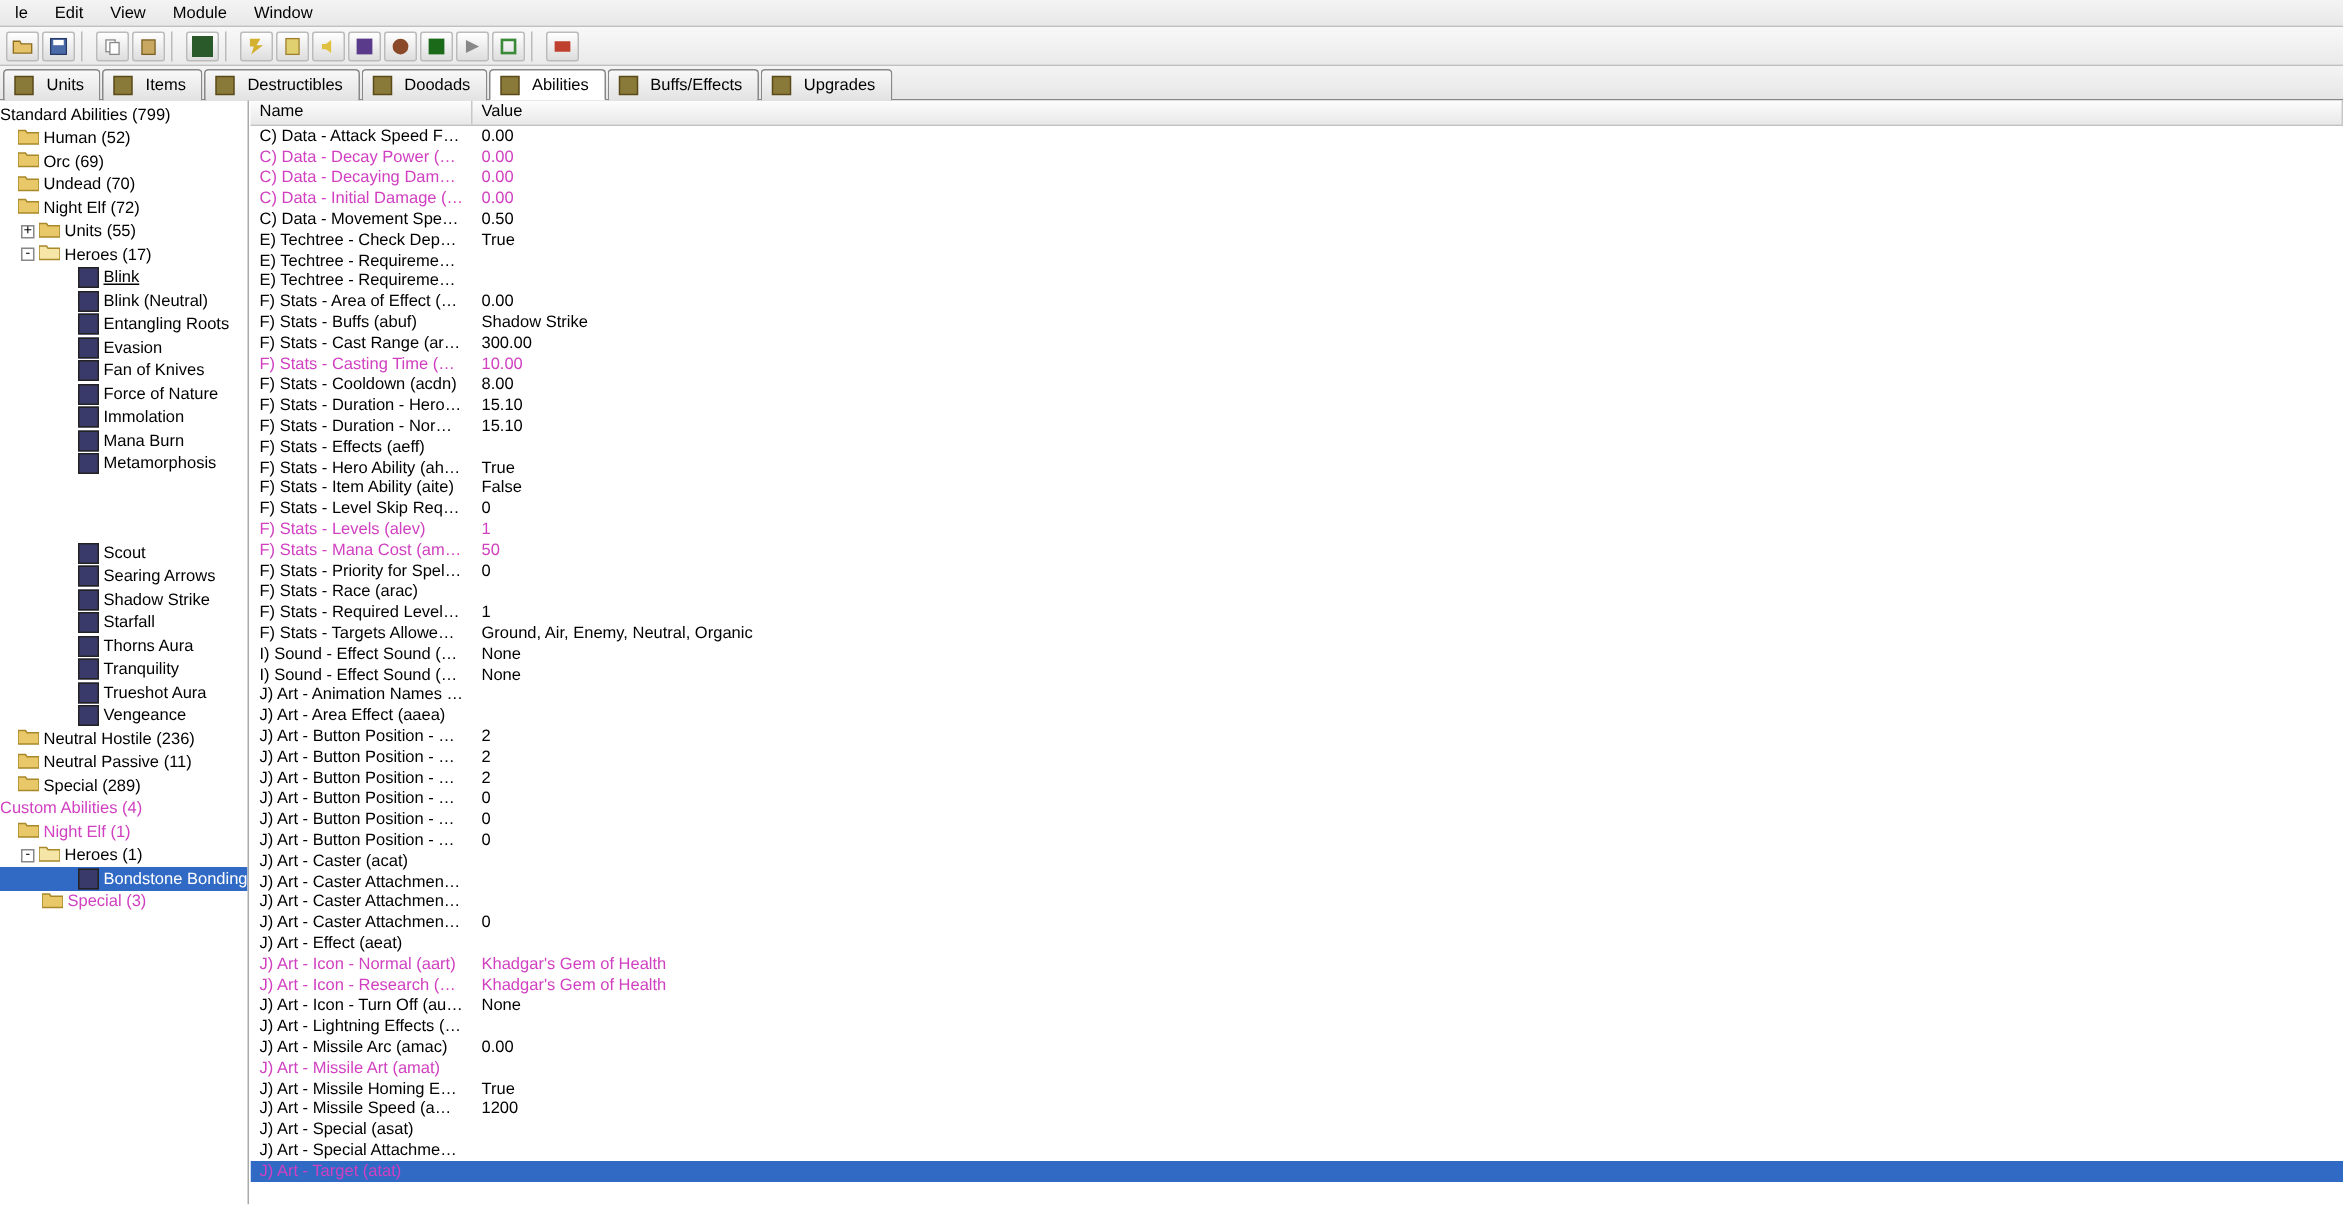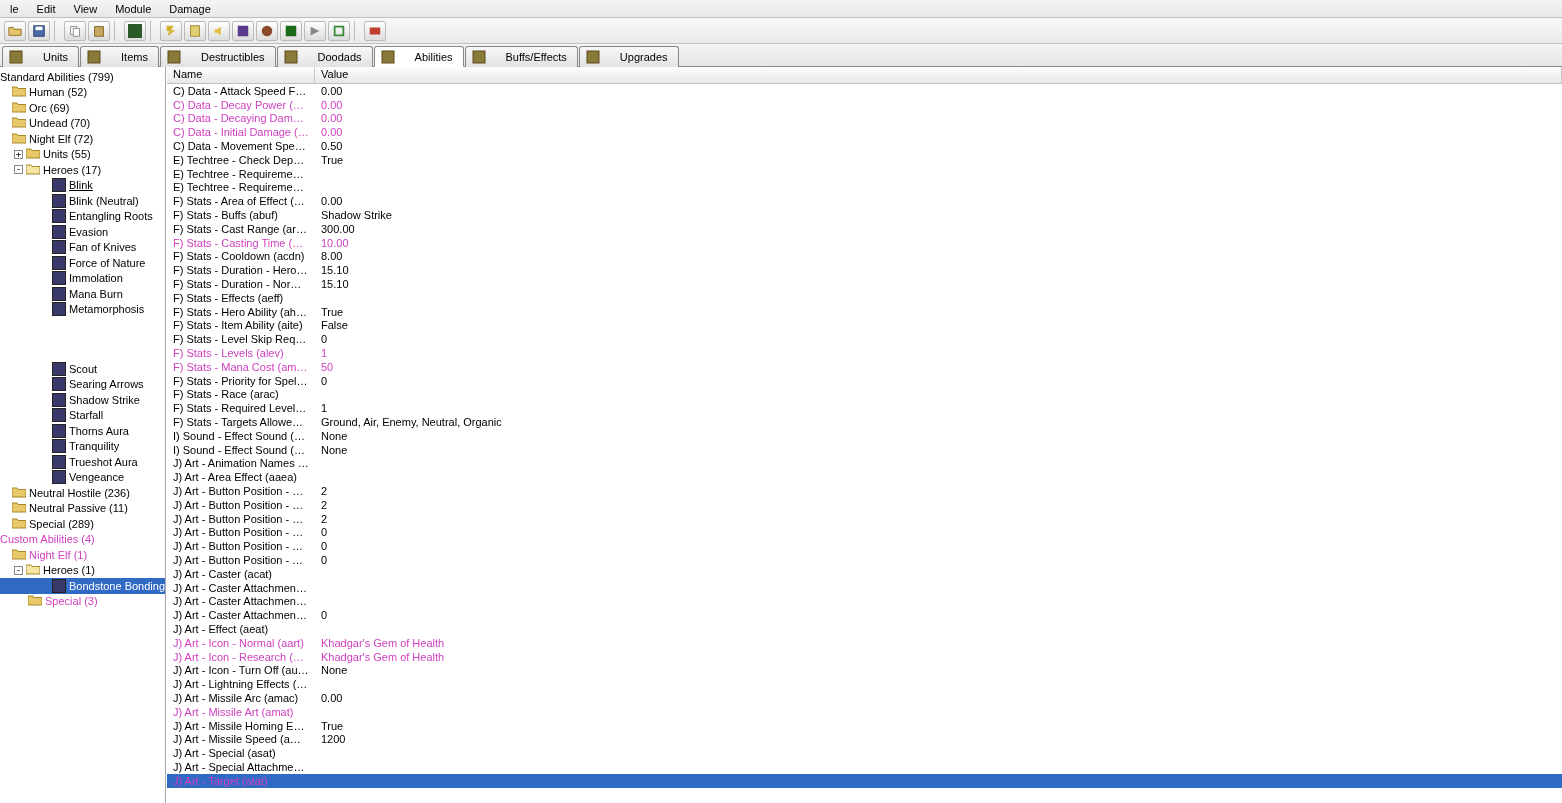--- a/index.html
+++ b/index.html
@@ -4,21 +4,21 @@
 <style>
 * { box-sizing: border-box; margin: 0; padding: 0; }
 body { font-family: Tahoma, Arial, sans-serif; font-size: 11px; background: #fff; color: #000; overflow: hidden; width: 1562px; height: 803px; }
 .menubar { background: linear-gradient(#f4f4f4,#e8e8e8); border-bottom: 1px solid #c0c0c0; height: 18px; display: flex; align-items: center; padding: 0 2px; gap: 2px; }
 .menubar .mitem { padding: 1px 8px; cursor: default; }
 .toolbar { background: linear-gradient(#f8f8f8,#eaeaea); border-bottom: 1px solid #c0c0c0; height: 26px; display: flex; align-items: center; padding: 0 4px; gap: 2px; }
 .tbtn { width: 22px; height: 20px; border: 1px solid transparent; display: flex; align-items: center; justify-content: center; background: linear-gradient(#fff,#ddd); border-radius: 2px; border:1px solid #bbb; cursor: default; }
 .tbtn svg { width: 14px; height: 14px; }
 .tsep { width: 6px; height: 20px; border-left: 1px solid #bbb; margin: 0 2px; }
 .tabbar { background: linear-gradient(#f4f4f4,#e6e6e6); border-bottom: 1px solid #888; height: 23px; display: flex; align-items: flex-end; padding-left: 2px; }
-.tab { display: flex; align-items: center; gap: 20px; padding: 3px 10px 3px 6px; border: 1px solid #888; border-bottom: none; background: linear-gradient(#f8f8f8,#e2e2e2); margin-right: 1px; border-top-left-radius: 3px; border-top-right-radius: 3px; cursor: default; position: relative; top: 1px; height: 21px;}
+.tab { display: flex; align-items: center; gap: 8px; padding: 3px 10px 3px 6px; border: 1px solid #888; border-bottom: none; background: linear-gradient(#f8f8f8,#e2e2e2); margin-right: 1px; border-top-left-radius: 3px; border-top-right-radius: 3px; cursor: default; position: relative; top: 1px; height: 21px;}
 .tab.active { background: #fff; border-bottom: 1px solid #fff; }
 .tab .ticon { width:14px; height:14px; }
 .main { display: flex; height: calc(803px - 18px - 26px - 23px); }
 .tree { width: 166px; border-right: 1px solid #aaa; overflow-y: auto; overflow-x: hidden; background: #fff; padding-top: 2px;}
 .tree-row { display: flex; align-items: center; height: 15.5px; white-space: nowrap; padding-left: 0; cursor: default; }
 .expander { width: 9px; height: 9px; border: 1px solid #888; display: inline-flex; align-items: center; justify-content: center; font-size: 9px; line-height: 7px; margin-right: 3px; background:#fff; font-family: monospace; flex-shrink:0;}
 .noexp { width: 12px; display: inline-block; flex-shrink:0;}
 .folder-icon { width: 14px; height: 12px; margin-right: 3px; flex-shrink:0;}
 .leaf-icon { width: 14px; height: 14px; margin-right: 3px; background: #3a3a6a; border:1px solid #222; flex-shrink:0;}
 .pink { color: #d040c0; }
@@ -37,21 +37,21 @@
 .spacer-dots { display:inline-block; width:12px; flex-shrink:0;}
 </style>
 </head>
 <body>
 
 <div class="menubar">
   <div class="mitem">le</div>
   <div class="mitem">Edit</div>
   <div class="mitem">View</div>
   <div class="mitem">Module</div>
-  <div class="mitem">Damage</div>
+  <div class="mitem">Window</div>
 </div>
 
 <div class="toolbar">
   <div class="tbtn">
       <svg viewBox="0 0 16 16">
         <path fill="#e6c36a" stroke="#8b6d1f" d="M1 4h5l1 2h8v7H1z"></path>
       </svg>
     </div>
   <div class="tbtn">
       <svg viewBox="0 0 16 16">

